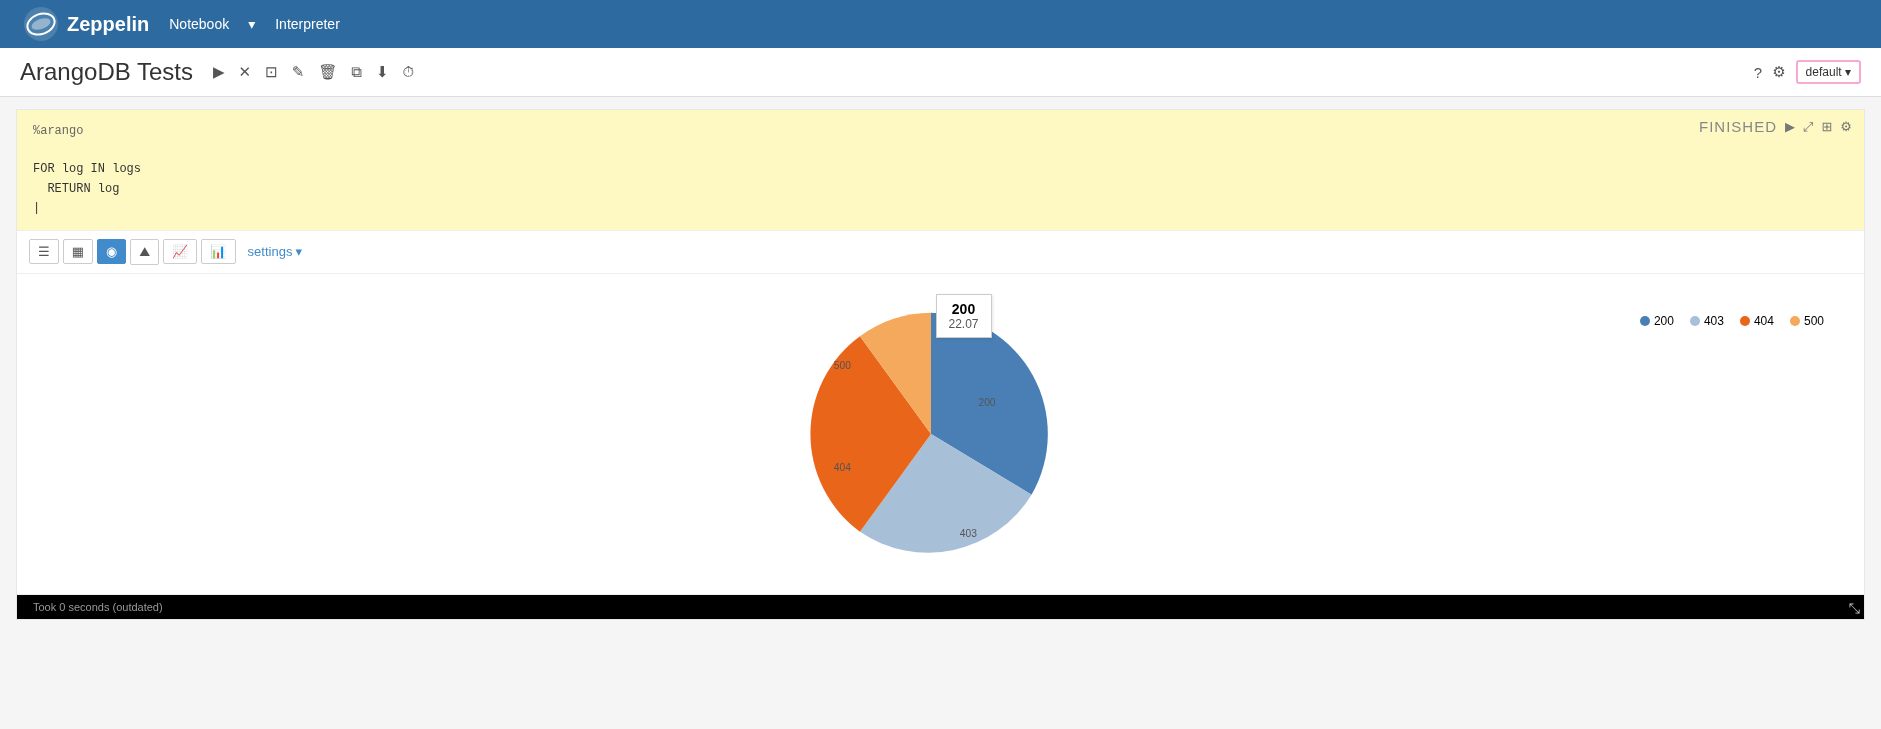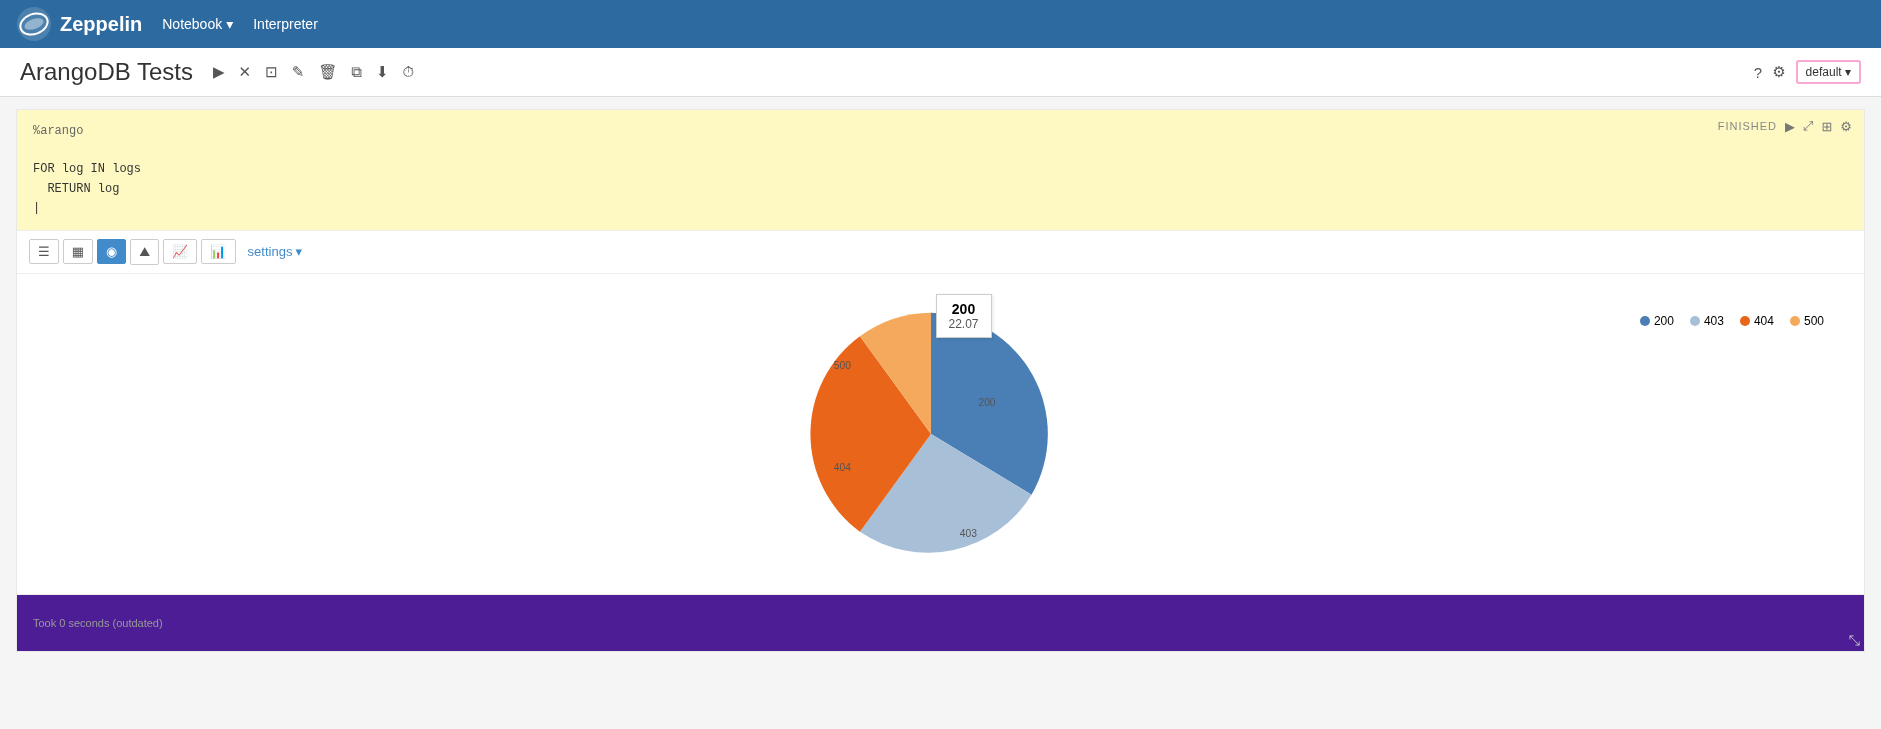--- a/index.html
+++ b/index.html
@@ -6,42 +6,42 @@
     body { font-family: Arial, sans-serif; background: #f5f5f5; font-size: 13px; }
 
     
     .navbar {
       background: #336791;
       background: #2e6da4;
       background: #2d6a9f;
       height: 48px;
       display: flex;
       align-items: center;
-      padding: 0 16px;
+      padding: 0 23px;
       gap: 20px;
     }
     .navbar-brand {
       display: flex;
       align-items: center;
       gap: 8px;
       color: white;
       font-size: 20px;
       font-weight: bold;
     }
     .navbar-brand .logo {
       width: 36px;
       height: 36px;
     }
     .nav-link {
       color: white;
       font-size: 14px;
       cursor: pointer;
       display: flex;
       align-items: center;
-      gap: 4px;
+      gap: 19px;
       text-align: right;
     }
     .navbar-right {
       margin-left: auto;
       display: flex;
       align-items: center;
       gap: 12px;
     }
     .search-box {
       display: flex;
@@ -144,21 +144,21 @@
       top: 8px;
       right: 12px;
       display: flex;
       align-items: center;
       gap: 8px;
       font-size: 12px;
       color: #888;
     }
     .cell-status .status-text {
       letter-spacing: 1px;
-      font-size: 11px;
+      font-size: 15px;
       margin-left: 24px;
     }
     .cell-status .icon-sm {
       cursor: pointer;
       color: #777;
       font-size: 13px;
     }
     .code-area {
       padding: 12px 16px;
       font-family: 'Courier New', monospace;
@@ -258,24 +258,24 @@
       gap: 4px;
     }
     .legend-dot {
       width: 10px;
       height: 10px;
       border-radius: 50%;
     }
 
     
     .cell-footer {
-      padding: 22px 16px;
+      padding: 6px 16px;
       font-size: 11px;
       color: #999;
-      background: #4c1d95;
+      background: #000000;
       border-top: 1px solid #eee;
     }
     .resize-handle {
       position: absolute;
       bottom: 2px;
       right: 4px;
       color: #ccc;
       font-size: 14px;
       cursor: se-resize;
     }

